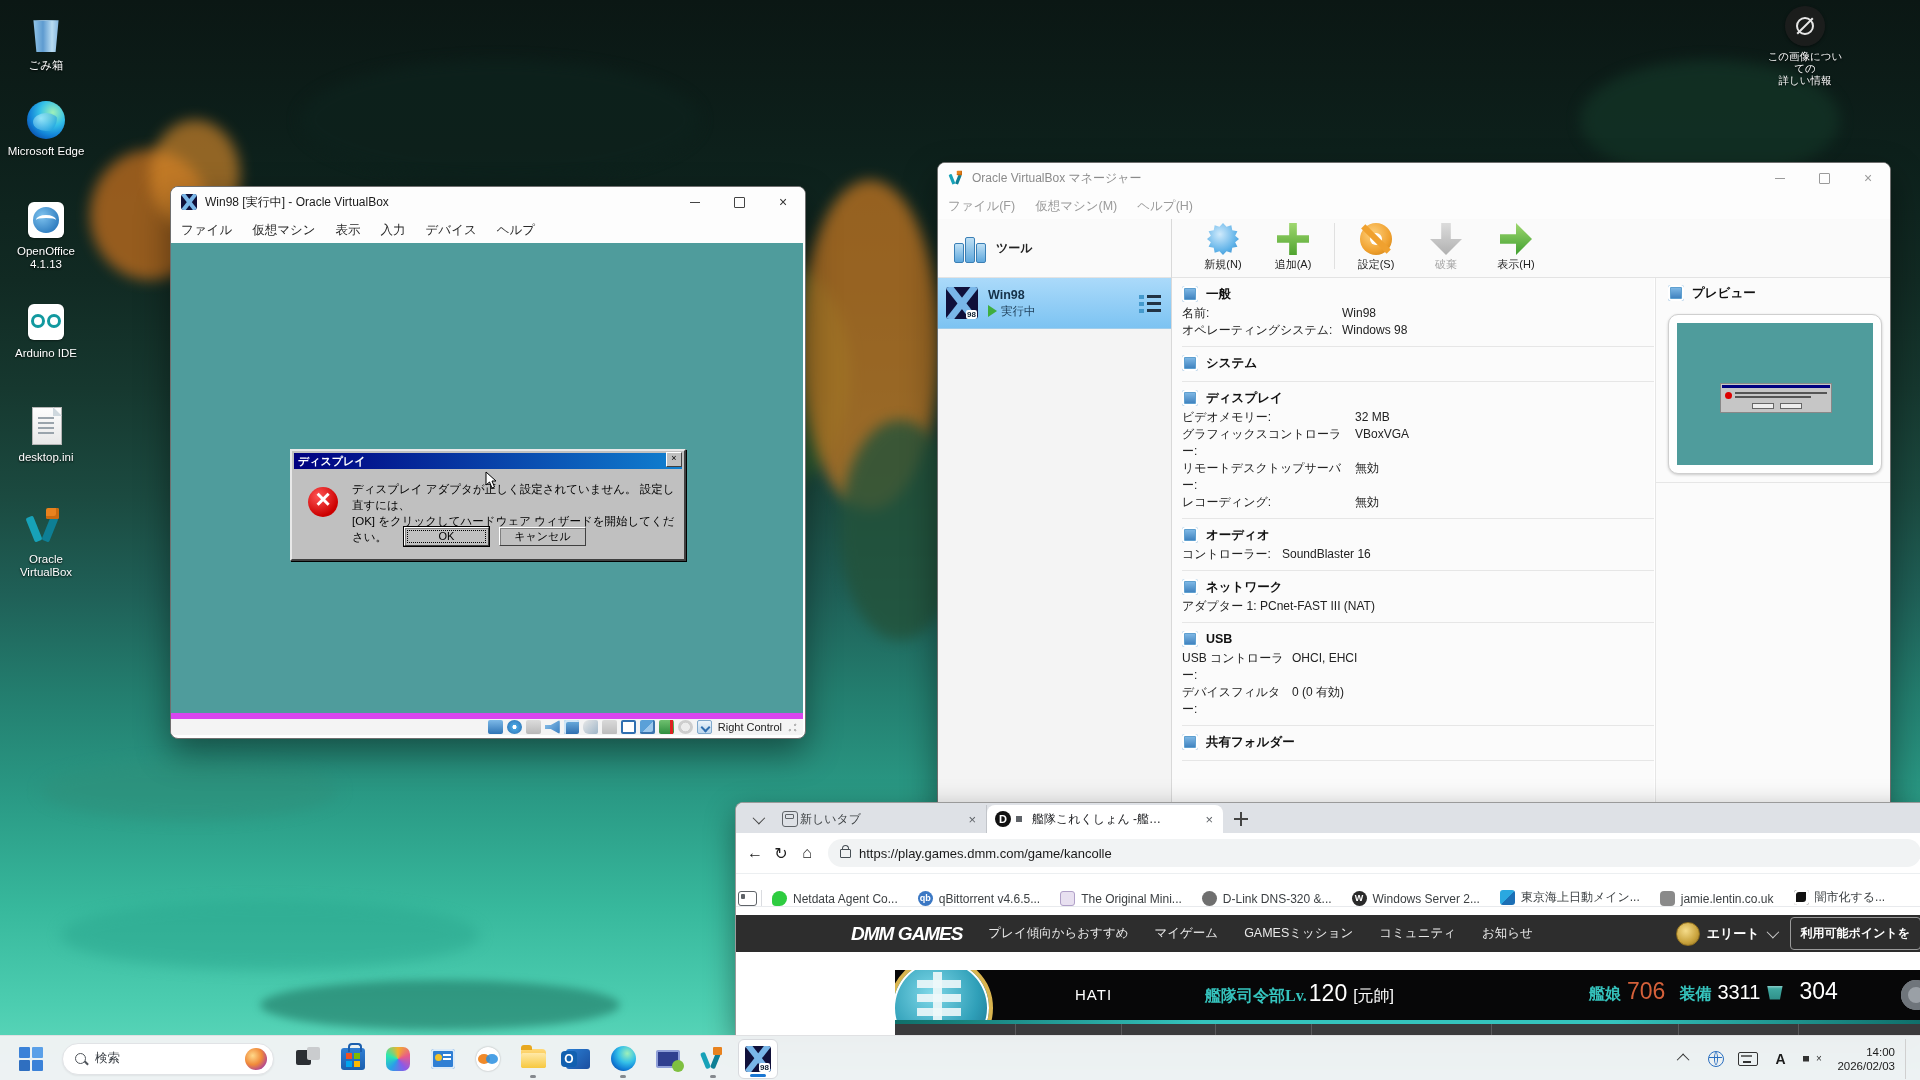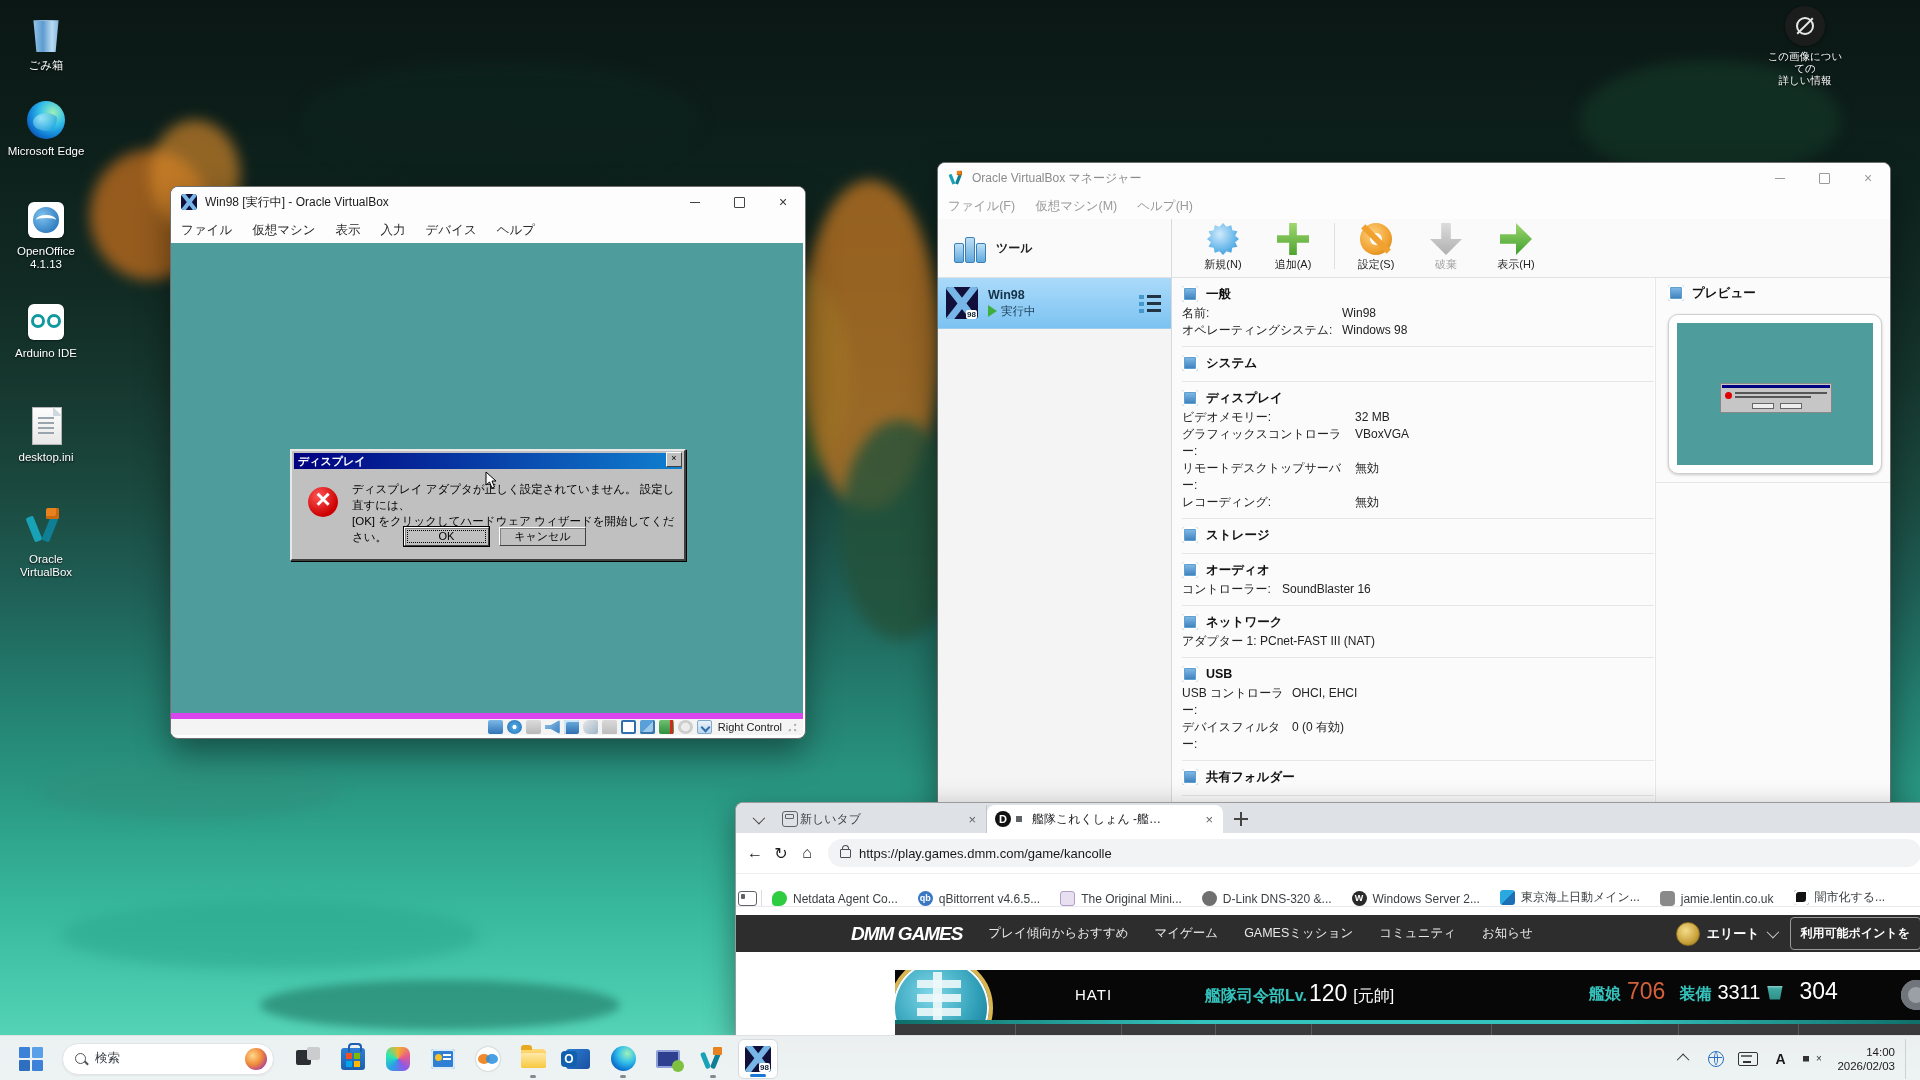--- a/index.html
+++ b/index.html
@@ -437,26 +437,20 @@
           <span>無効</span>
         </div>
       <div class="srow">
           <span class="sl" style="width:173px;">レコーディング:</span>
           <span>無効</span>
         </div>
     </div>
     <div class="sect">
       <div class="hd">
           <span class="si"></span>
-          <b>ストレージ</b>
-        </div>
-    </div>
-    <div class="sect">
-      <div class="hd">
-          <span class="si"></span>
           <b>オーディオ</b>
         </div>
       <div class="srow">
           <span class="sl" style="width:100px;">コントローラー:</span>
           <span>SoundBlaster 16</span>
         </div>
     </div>
     <div class="sect">
       <div class="hd">
           <span class="si"></span>
@@ -653,21 +647,21 @@
         <span class="elitetxt">エリート</span>
         <span class="chevd" style="border-color:#ccc;"></span>
       </span>
       <span class="ptbtn">利用可能ポイントを</span>
     </div>
 
     <div class="banner">
       <div class="kbadge"></div>
       <div class="hati">HATI</div>
       <div class="hqwrap">
-        <span class="teal" style="font-size:16px;font-weight:bold;">艦隊司令部Lv.</span>
+        <span class="teal" style="font-size:16px;font-weight:bold;font-family:Liberation Serif, serif;">艦隊司令部Lv.</span>
         <span style="font-size:23px;margin-left:2px;">120</span>
         <span style="font-size:16px;margin-left:6px;">[元帥]</span>
       </div>
       <div class="statswrap">
         <span class="teal" style="font-size:16px;font-weight:bold;">艦娘</span>
         <span class="orange" style="font-size:23px;">706</span>
         <span class="teal" style="font-size:16px;font-weight:bold;margin-left:8px;">装備</span>
         <span style="font-size:20px;">3311</span>
         <span class="bucket"></span>
         <span style="font-size:23px;margin-left:10px;">304</span>

